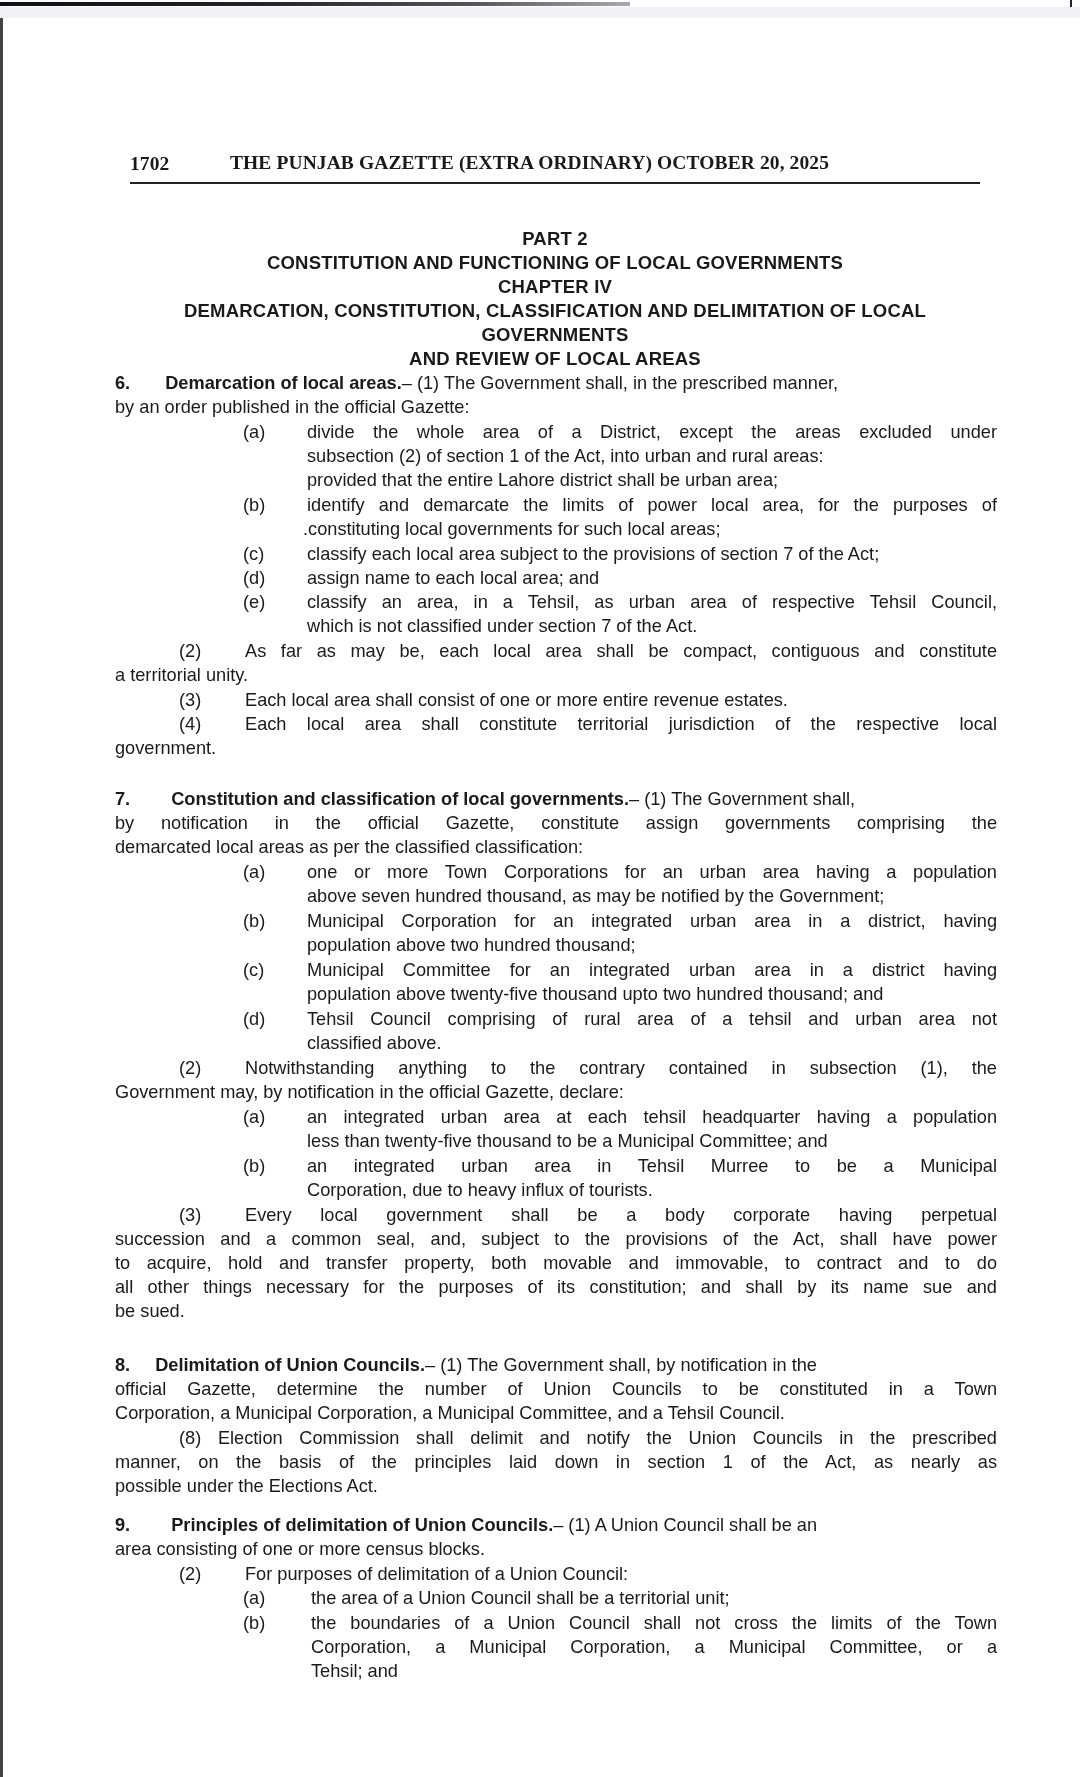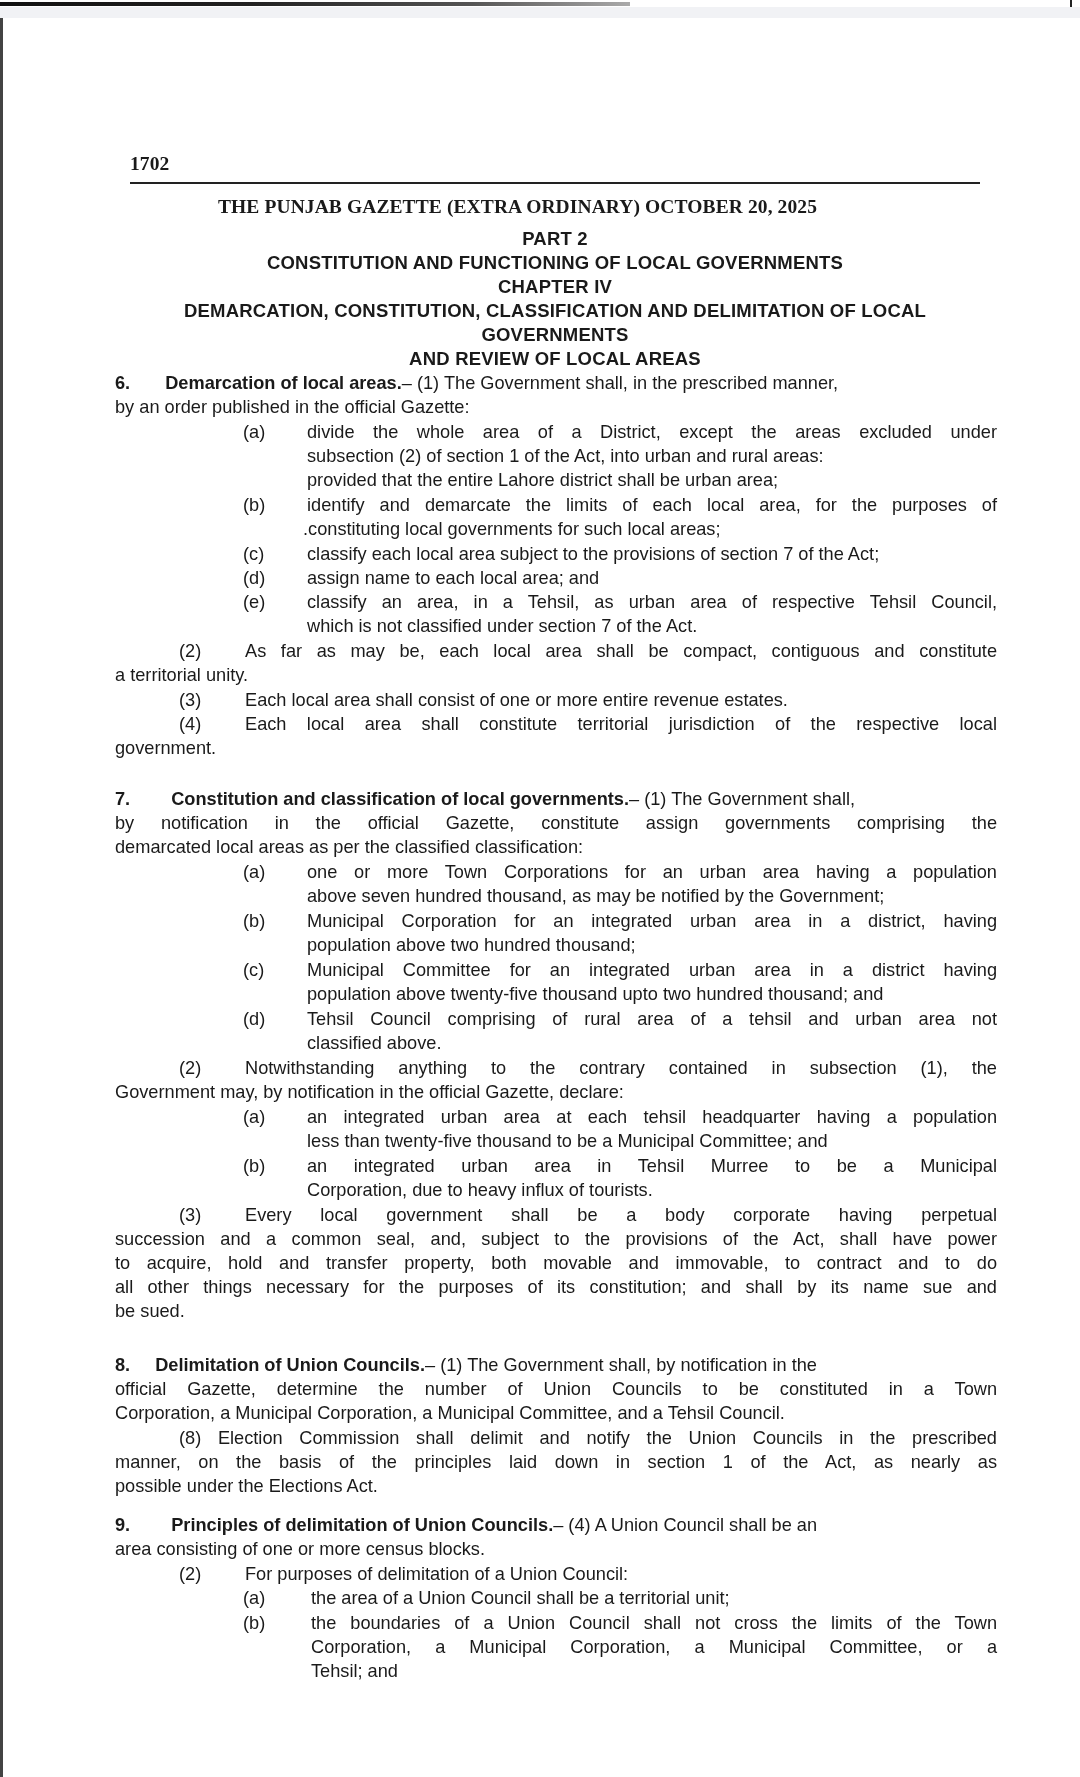--- a/index.html
+++ b/index.html
@@ -17,21 +17,21 @@
   .topbar .tick { position:absolute; right:8px; top:0; width:2px; height:8px; background:#222; }
   .greystrip { position:absolute; left:0; top:7px; width:1080px; height:11px; background:#f1f2f5; }
   .leftedge { position:absolute; left:0; top:18px; width:3px; height:1759px; background:#222; opacity:.85; }
 
   .header {
     position:absolute; left:130px; top:152px; width:850px;
     font-family:"Liberation Serif", serif; font-weight:bold; font-size:19.5px;
     letter-spacing:.1px;
   }
   .header .pg { position:absolute; left:0; top:1px; }
-  .header .title { position:absolute; left:88px; top:0; white-space:nowrap;margin-top:44px; }
+  .header .title { position:absolute; left:100px; top:0; white-space:nowrap; }
   .header-rule { position:absolute; left:130px; top:182px; width:850px; height:2px; background:#222; }
 
   .heading {
     position:absolute; left:115px; width:880px; text-align:center;
     font-weight:bold; font-size:18.5px; line-height:24px; letter-spacing:.2px;
   }
 
   .doc { position:absolute; left:115px; width:885px; font-size:18.2px; line-height:24.3px; }
   .line { position:absolute; white-space:nowrap; }
   .just { text-align:justify; text-align-last:justify; white-space:normal; }
@@ -67,21 +67,21 @@
     <span class="b" style="margin-left:30px">Demarcation of local areas.</span><span>– (1) The Government shall, in the prescribed manner,</span>
   </div>
   <div class="line" style="top:24px;left:0">by an order published in the official Gazette:</div>
 
   <span class="mk" style="top:49px;left:128px">(a)</span>
   <div class="line just" style="top:49px;left:192px;width:690px">divide the whole area of a District, except the areas excluded under</div>
   <div class="line" style="top:73px;left:192px">subsection (2) of section 1 of the Act, into urban and rural areas:</div>
   <div class="line" style="top:97px;left:192px">provided that the entire Lahore district shall be urban area;</div>
 
   <span class="mk" style="top:122px;left:128px">(b)</span>
-  <div class="line just" style="top:122px;left:192px;width:690px">identify and demarcate the limits of each local area, for the purposes of</div>
+  <div class="line just" style="top:122px;left:192px;width:690px">identify and demarcate the limits of power local area, for the purposes of</div>
   <div class="line" style="top:146px;left:188px">.constituting local governments for such local areas;</div>
 
   <span class="mk" style="top:171px;left:128px">(c)</span>
   <div class="line" style="top:171px;left:192px">classify each local area subject to the provisions of section 7 of the Act;</div>
 
   <span class="mk" style="top:195px;left:128px">(d)</span>
   <div class="line" style="top:195px;left:192px">assign name to each local area; and</div>
 
   <span class="mk" style="top:219px;left:128px">(e)</span>
   <div class="line just" style="top:219px;left:192px;width:690px">classify an area, in a Tehsil, as urban area of respective Tehsil Council,</div>
@@ -151,21 +151,21 @@
   <div class="line just" style="top:24px;left:0;width:882px">official Gazette, determine the number of Union Councils to be constituted in a Town</div>
   <div class="line" style="top:48px;left:0">Corporation, a Municipal Corporation, a Municipal Committee, and a Tehsil Council.</div>
   <div class="line just" style="top:73px;left:64px;width:818px">(8) Election Commission shall delimit and notify the Union Councils in the prescribed</div>
   <div class="line just" style="top:97px;left:0;width:882px">manner, on the basis of the principles laid down in section 1 of the Act, as nearly as</div>
   <div class="line" style="top:121px;left:0">possible under the Elections Act.</div>
 </div>
 
 <div class="doc" style="top:1513px">
   <div class="line" style="top:0;left:0">
     <span class="b">9.</span>
-    <span class="b" style="margin-left:36px">Principles of delimitation of Union Councils.</span><span>– (4) A Union Council shall be an</span>
+    <span class="b" style="margin-left:36px">Principles of delimitation of Union Councils.</span><span>– (1) A Union Council shall be an</span>
   </div>
   <div class="line" style="top:24px;left:0">area consisting of one or more census blocks.</div>
 
   <span class="mk" style="top:49px;left:64px">(2)</span>
   <div class="line" style="top:49px;left:130px">For purposes of delimitation of a Union Council:</div>
 
   <span class="mk" style="top:73px;left:128px">(a)</span>
   <div class="line" style="top:73px;left:196px">the area of a Union Council shall be a territorial unit;</div>
 
   <span class="mk" style="top:98px;left:128px">(b)</span>

